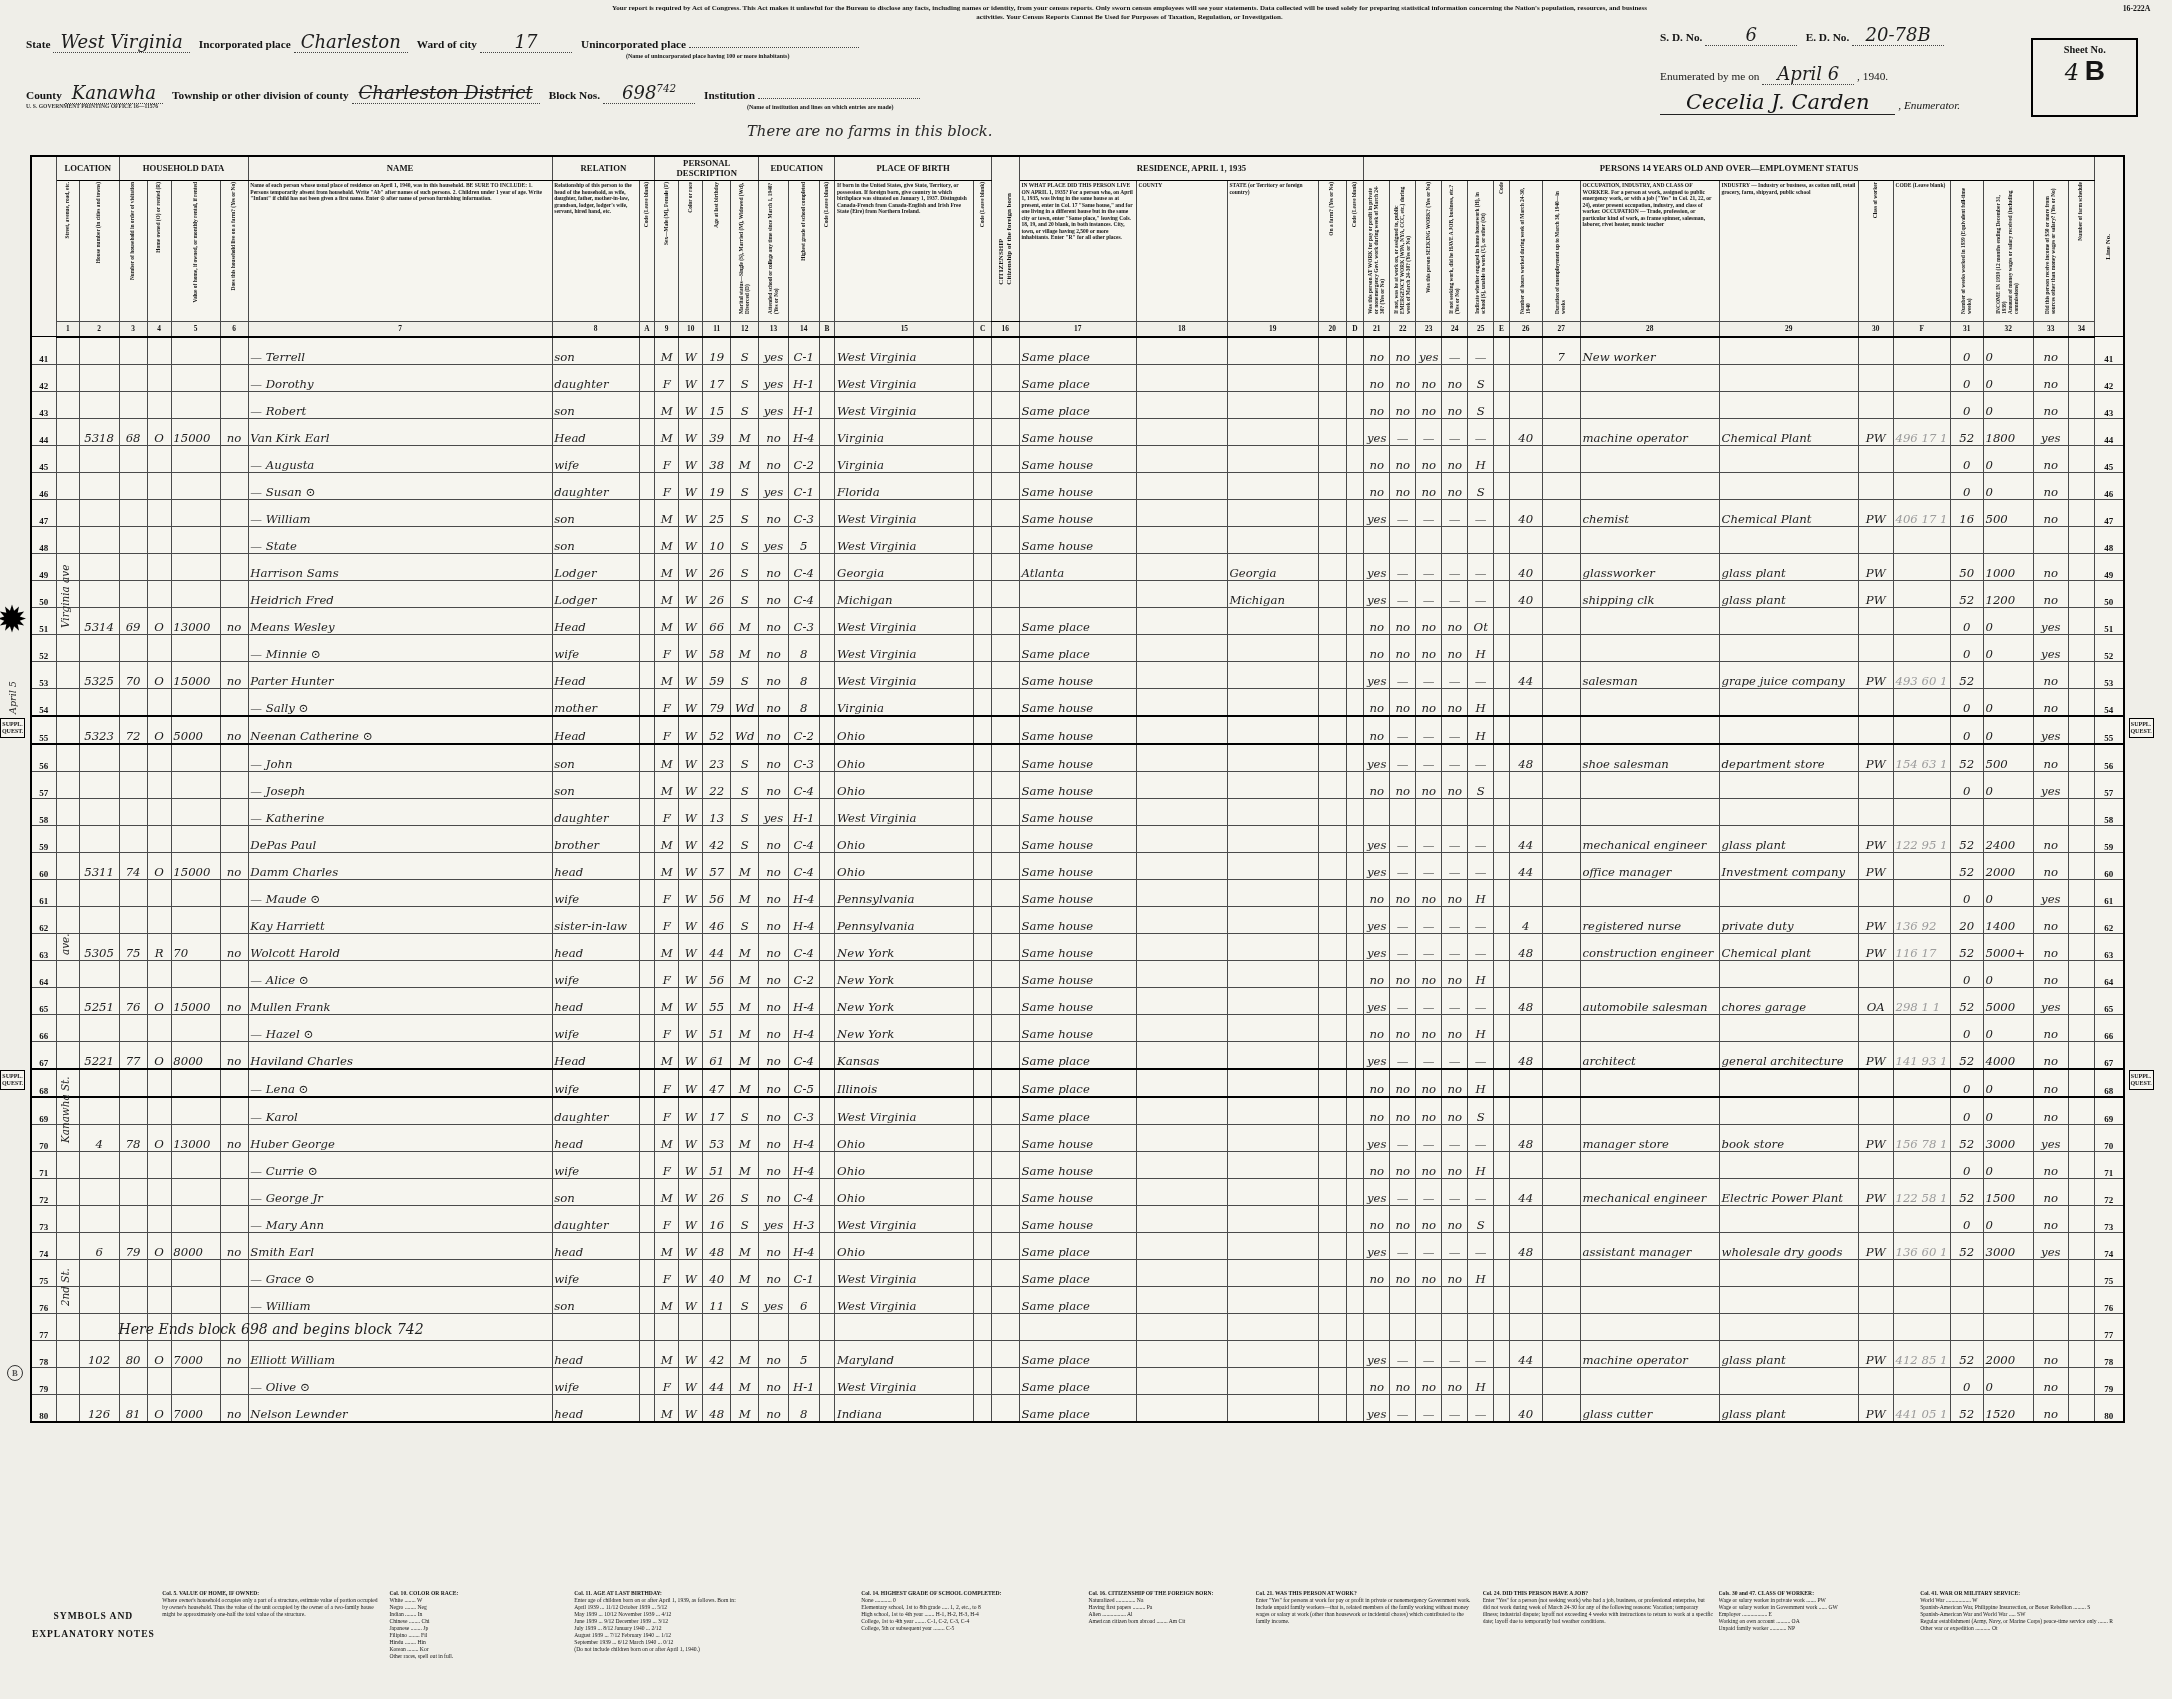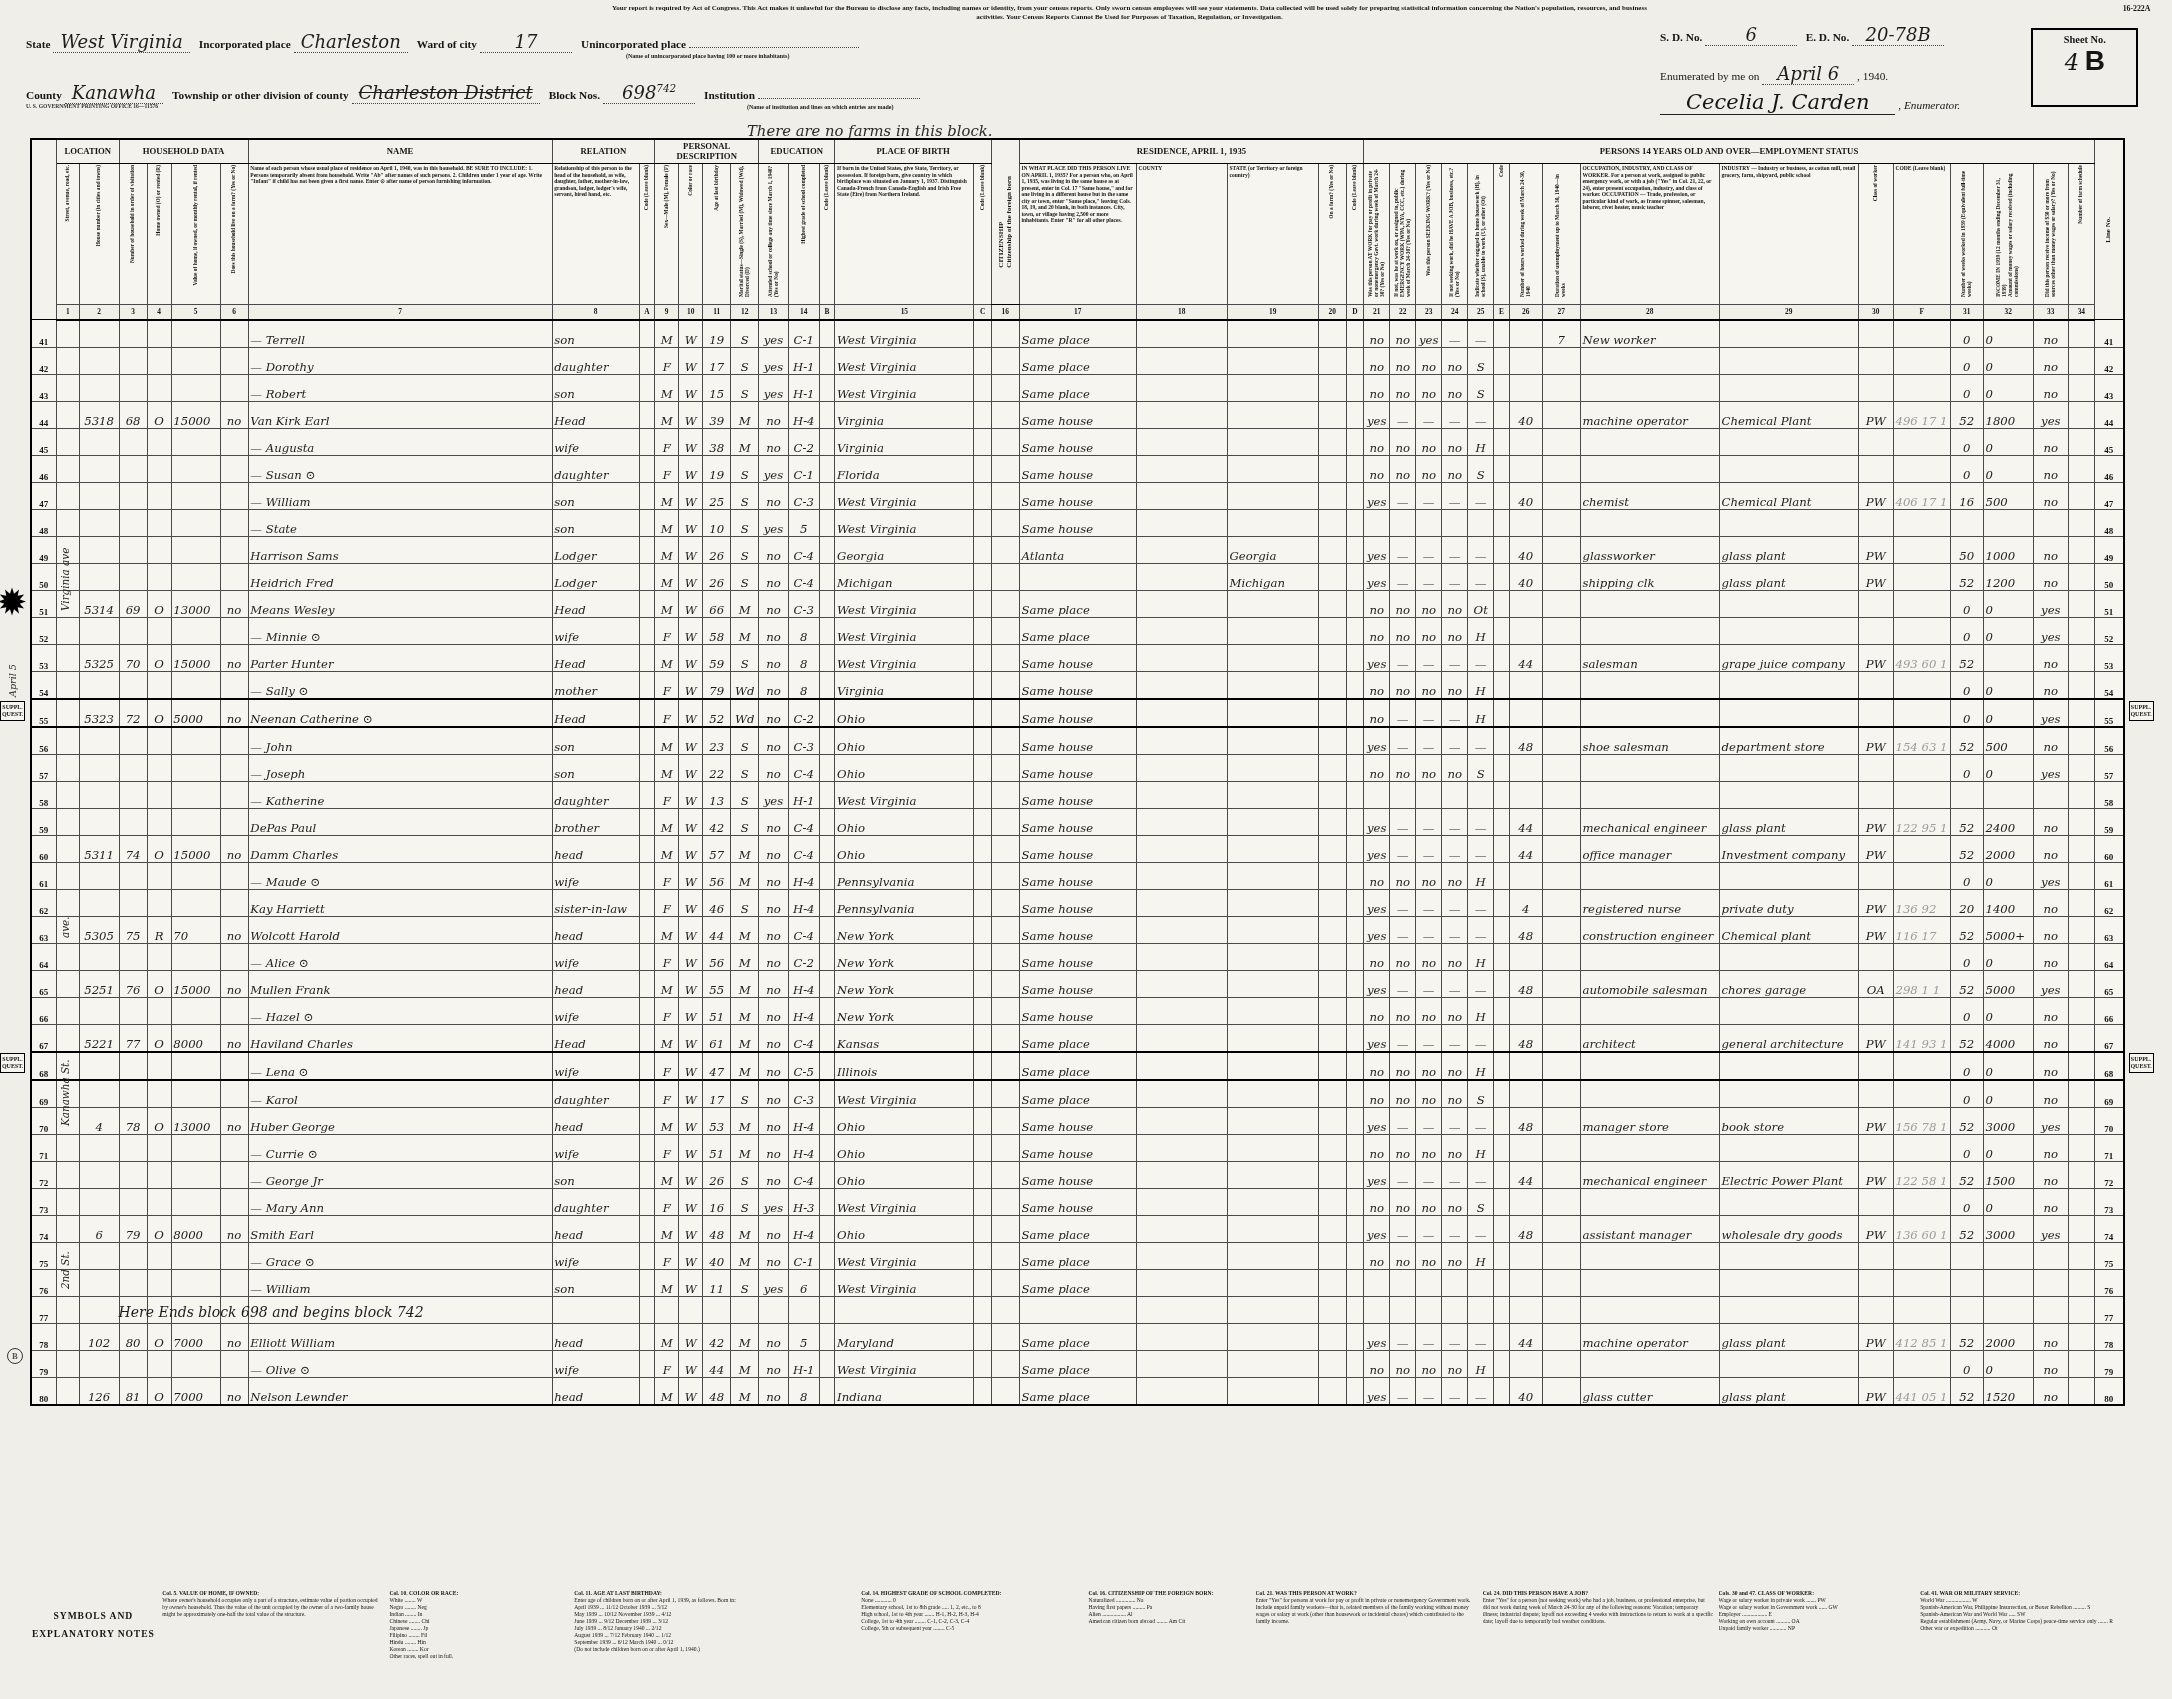--- a/index.html
+++ b/index.html
@@ -16,30 +16,30 @@
   .hw,.fval.hw{font-family:"DejaVu Serif",serif;font-style:italic;color:#1d1d1d;}
   .hw2{font-family:"DejaVu Serif",serif;font-style:italic;color:#161616;font-size:18px;}
   .strike{text-decoration:line-through;}
   #gpo{position:absolute;top:103px;left:26px;font-size:5.6px;font-weight:bold;color:#333;}
   #centerhead{position:absolute;top:26px;left:1156px;width:487px;text-align:center;}
   #dept{font-size:11.3px;font-weight:bold;letter-spacing:0.4px;}
   #census16{font-size:16.5px;font-weight:bold;margin-top:4.3px;letter-spacing:0.4px;}
   #popsched{font-size:22px;font-weight:bold;letter-spacing:6px;margin-top:8.7px;}
   #righthead{position:absolute;top:24px;left:1660px;width:487px;font-size:11.3px;}
   #sdline{white-space:nowrap;}
-  #sheetbox{position:absolute;top:4px;right:8.7px;width:103px;height:75px;border:2.6px solid #000;text-align:center;}
+  #sheetbox{position:absolute;top:14px;right:8.7px;width:103px;height:75px;border:2.6px solid #000;text-align:center;}
   #sheetbox .lbl{font-size:10.4px;font-weight:bold;margin-top:3.5px;}
   #sheetval{font-size:22.6px;}
   #sheetval b{font-family:"Liberation Sans",sans-serif;font-size:28px;}
   #enumline{margin-top:17px;white-space:nowrap;}
   #sigline{margin-top:5.2px;white-space:nowrap;}
   .sig{border-bottom:0.9px solid #222;padding:0 26px;}
   #farmnote{position:absolute;top:122px;left:747px;font-family:"DejaVu Serif",serif;font-style:italic;font-size:14.8px;color:#2a2a2a;}
   
-  #main-wrap{position:absolute;top:138px;left:29.5px;width:2099px;}
+  #main-wrap{position:absolute;top:155px;left:29.5px;width:2099px;}
   table.grid{border-collapse:collapse;table-layout:fixed;background:#f6f5ef;border:2.6px solid #000;}
   table.grid td{border:0.9px solid #4a4a4a;padding:0 1.7px;overflow:hidden;position:relative;}
   thead td{text-align:center;vertical-align:middle;}
   tr.group-row td{height:22.6px;font-weight:bold;font-size:8.7px;border-bottom:1.7px solid #000;background:#f3f2ec;}
   tr.desc-row td{height:137px;font-size:5.5px;line-height:1.18;vertical-align:top;text-align:left;padding:1.7px;font-weight:bold;}
   tr.num-row td{height:14px;font-size:7.4px;font-weight:bold;border-top:1.7px solid #000;border-bottom:2.2px solid #000;background:#f0efe8;}
   .vert{writing-mode:vertical-rl;transform:rotate(180deg);margin:0 auto;max-height:132px;font-size:5.4px;line-height:1.1;text-align:left;white-space:pre-line;}
   tr.group-row .vert{font-size:7px;font-weight:bold;max-height:156px;}
   tbody td{height:26px;font-size:11.3px;vertical-align:bottom;}
   tbody tr td{border-bottom:0.9px solid #777;}

